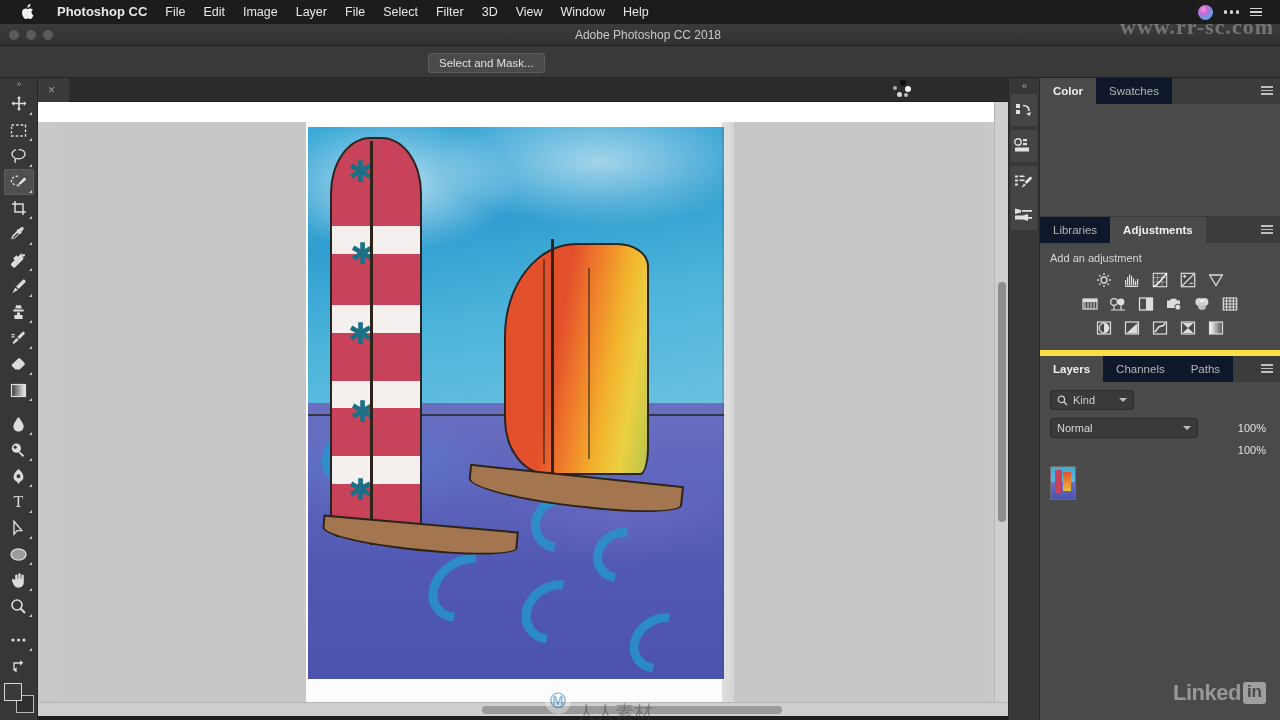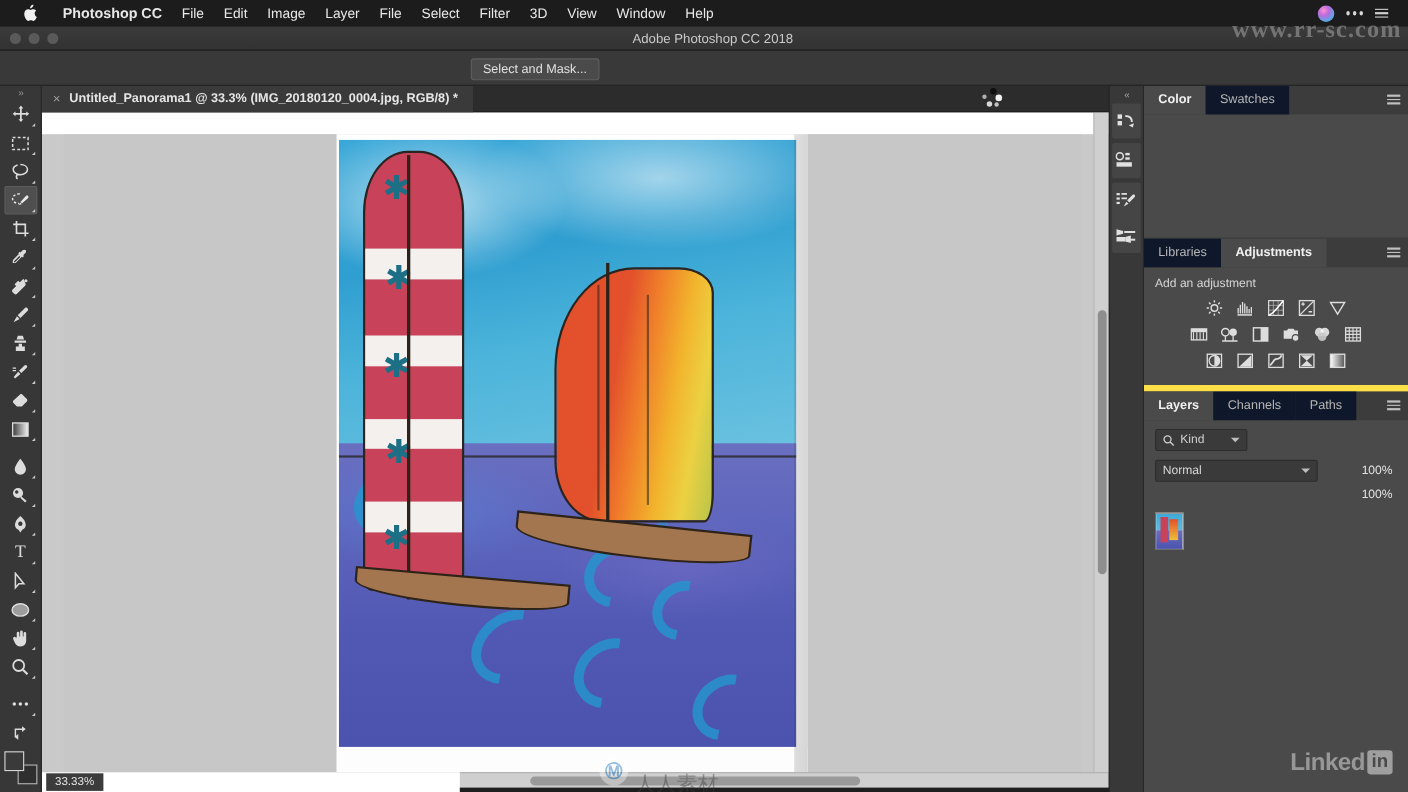--- a/index.html
+++ b/index.html
@@ -485,21 +485,20 @@
     </div>
     <div class="swatches-wrap">
       <span class="sw-back"></span>
       <span class="sw-front"></span>
     </div>
   </div>
 
   <div class="tabbar">
     <div class="doc-tab">
       <span class="tab-close">×</span>
-      <span class="tab-title">Untitled_Panorama1 @ 33.3% (IMG_20180120_0004.jpg, RGB/8) *</span>
     </div>
   </div>
   <div class="spinner-dots">
     <i style="left:12px;top:0px;width:6px;height:6px;background:#101010;"></i>
     <i style="left:17px;top:6px;width:6px;height:6px;background:#f2f2f2;"></i>
     <i style="left:5px;top:6px;width:4px;height:4px;background:#b0b0b0;"></i>
     <i style="left:9px;top:12px;width:5px;height:5px;background:#d8d8d8;"></i>
     <i style="left:16px;top:13px;width:4px;height:4px;background:#c0c0c0;"></i>
   </div>
 
@@ -546,23 +545,20 @@
         <div class="photo-shadow-r"></div>
       </div>
     </div>
     <div class="vscroll">
       <div class="thumb"></div>
     </div>
   </div>
 
   <div class="hscroll">
     <div class="thumb"></div>
-  </div>
-  <div class="statusbar">
-    <span class="zoom-readout">33.33%</span>
   </div>
 
   <div class="icondock">
     <div class="dock-collapse">«</div>
     <div class="dock-group">
       <div class="dock-btn">
         <svg width="19" height="17" viewBox="0 0 19 17">
             <rect x="1" y="2" width="4" height="4" fill="#e0e0e0"></rect>
             <rect x="1" y="8" width="4" height="4" fill="#e0e0e0"></rect>
             <path fill="none" stroke="#e0e0e0" stroke-width="1.7" d="M8 3.5c4 0 6 2 6 5.5"></path>

